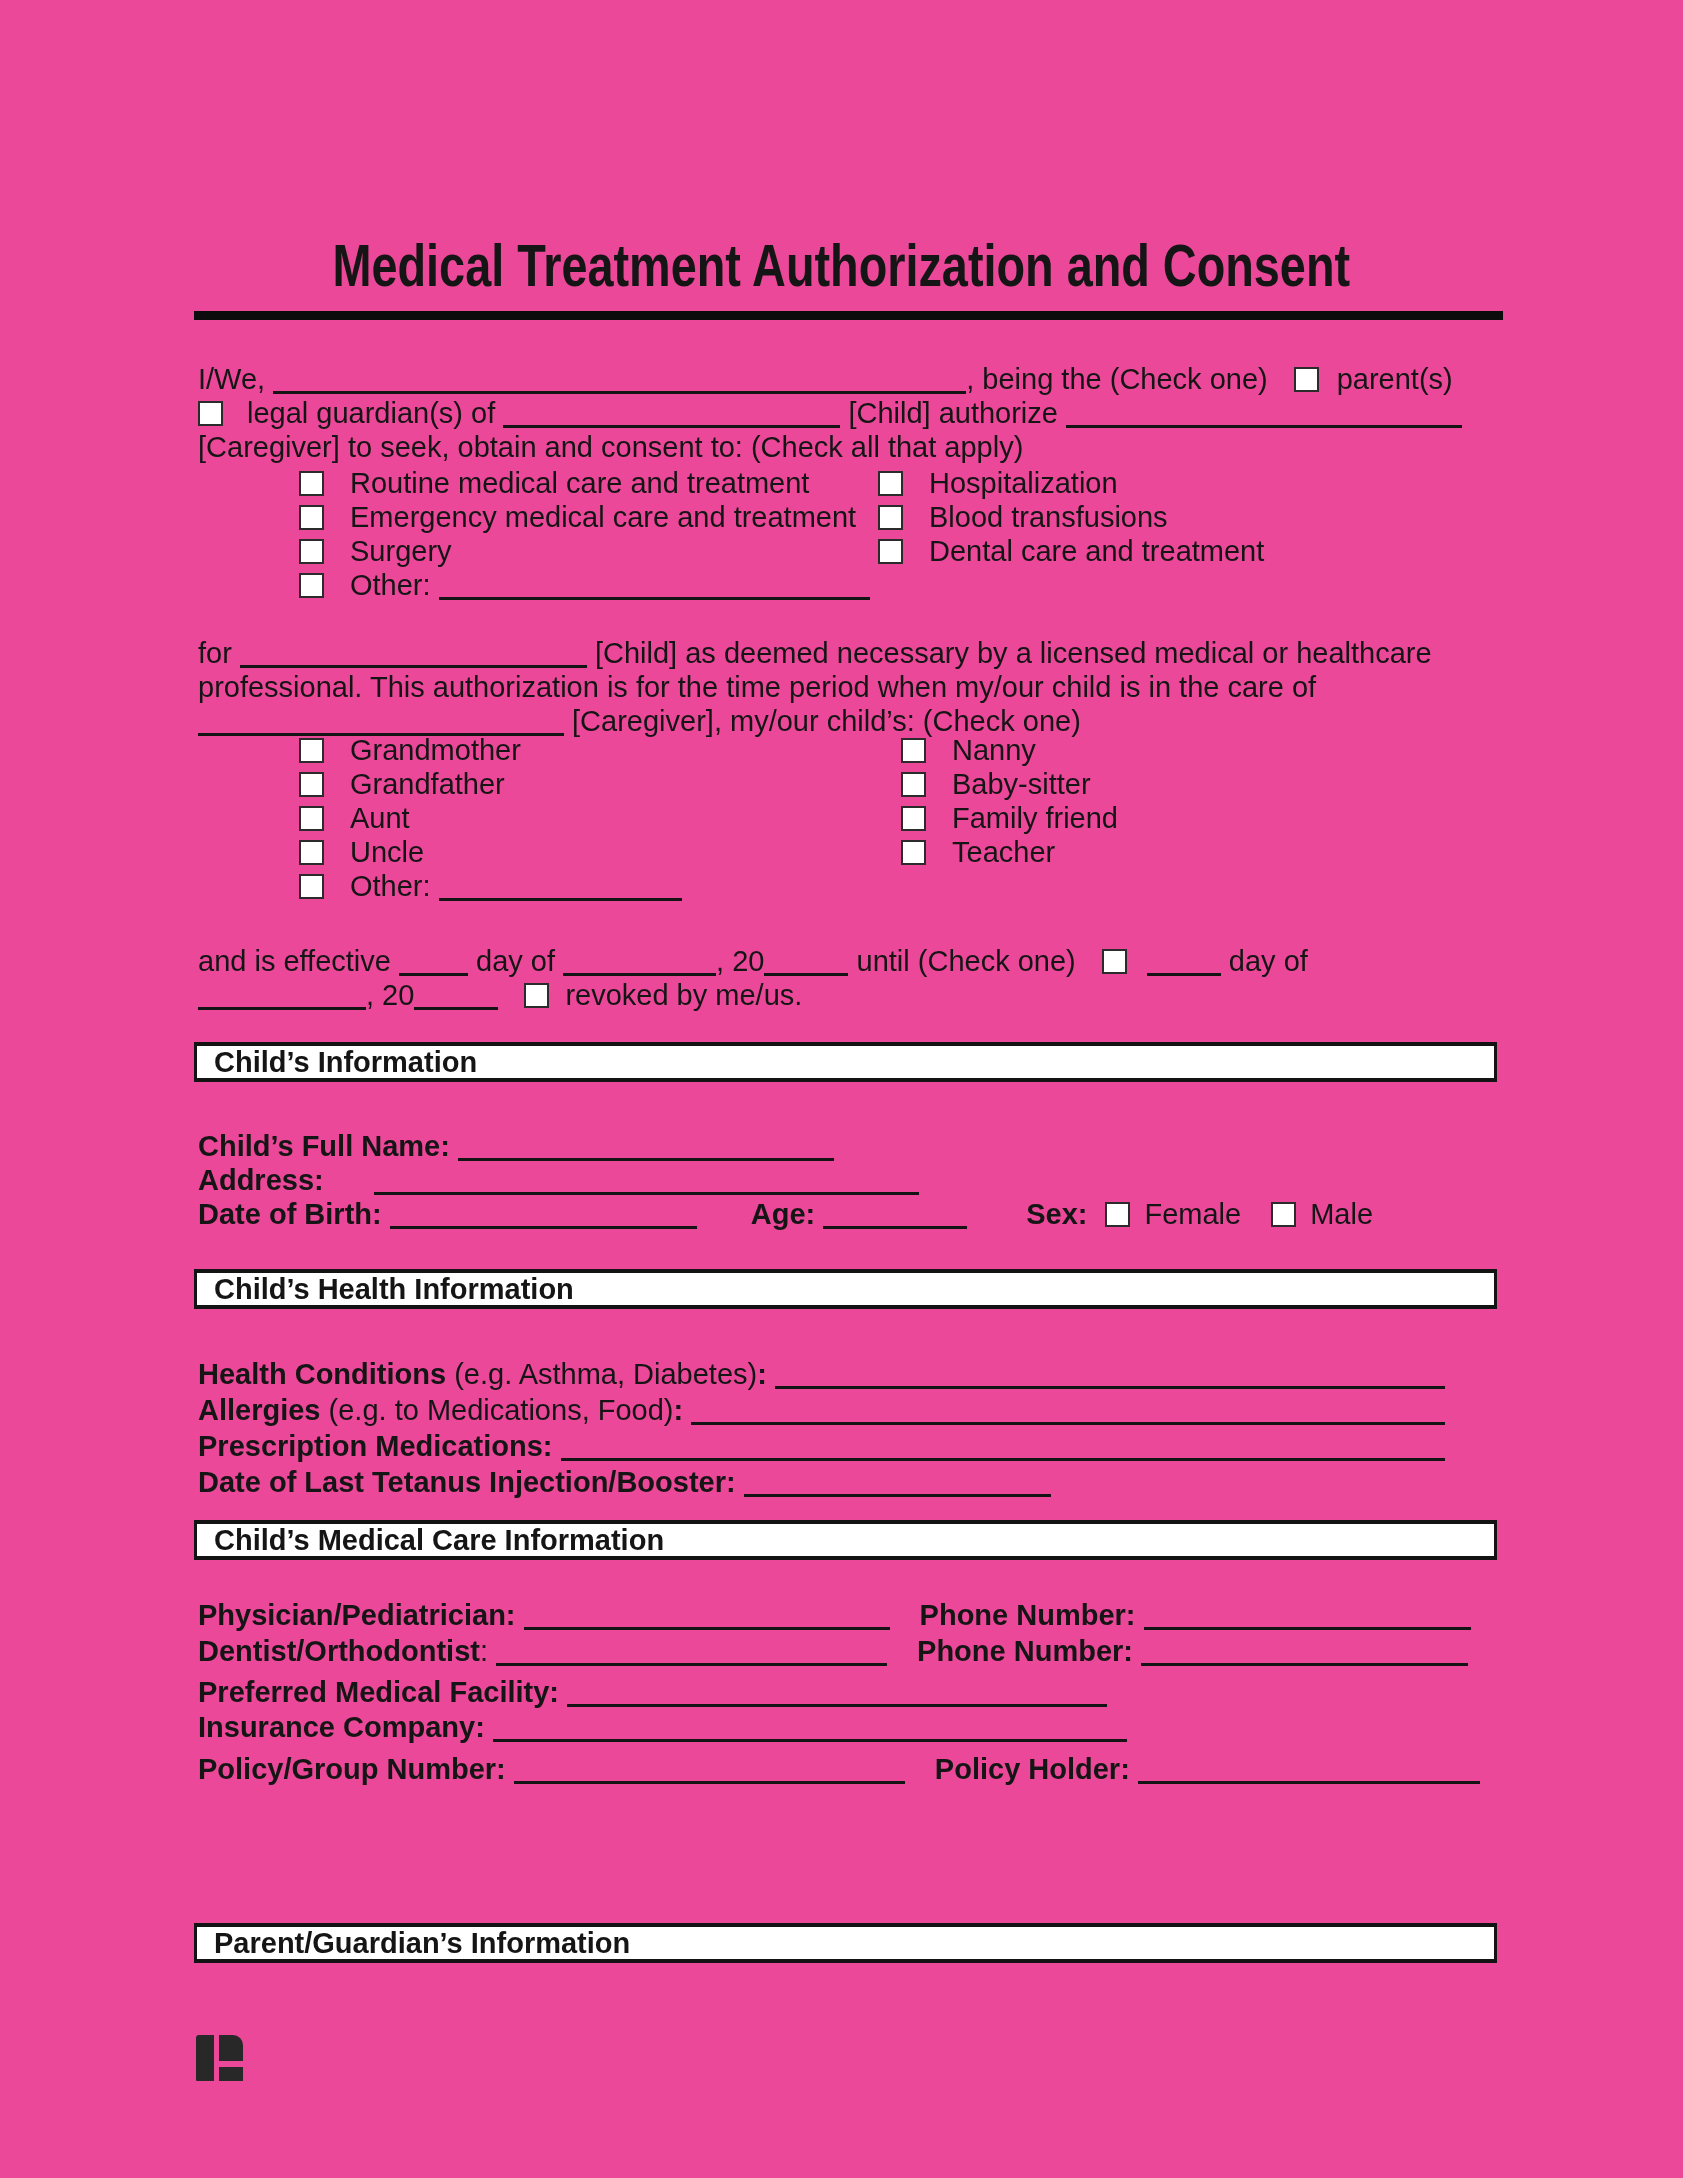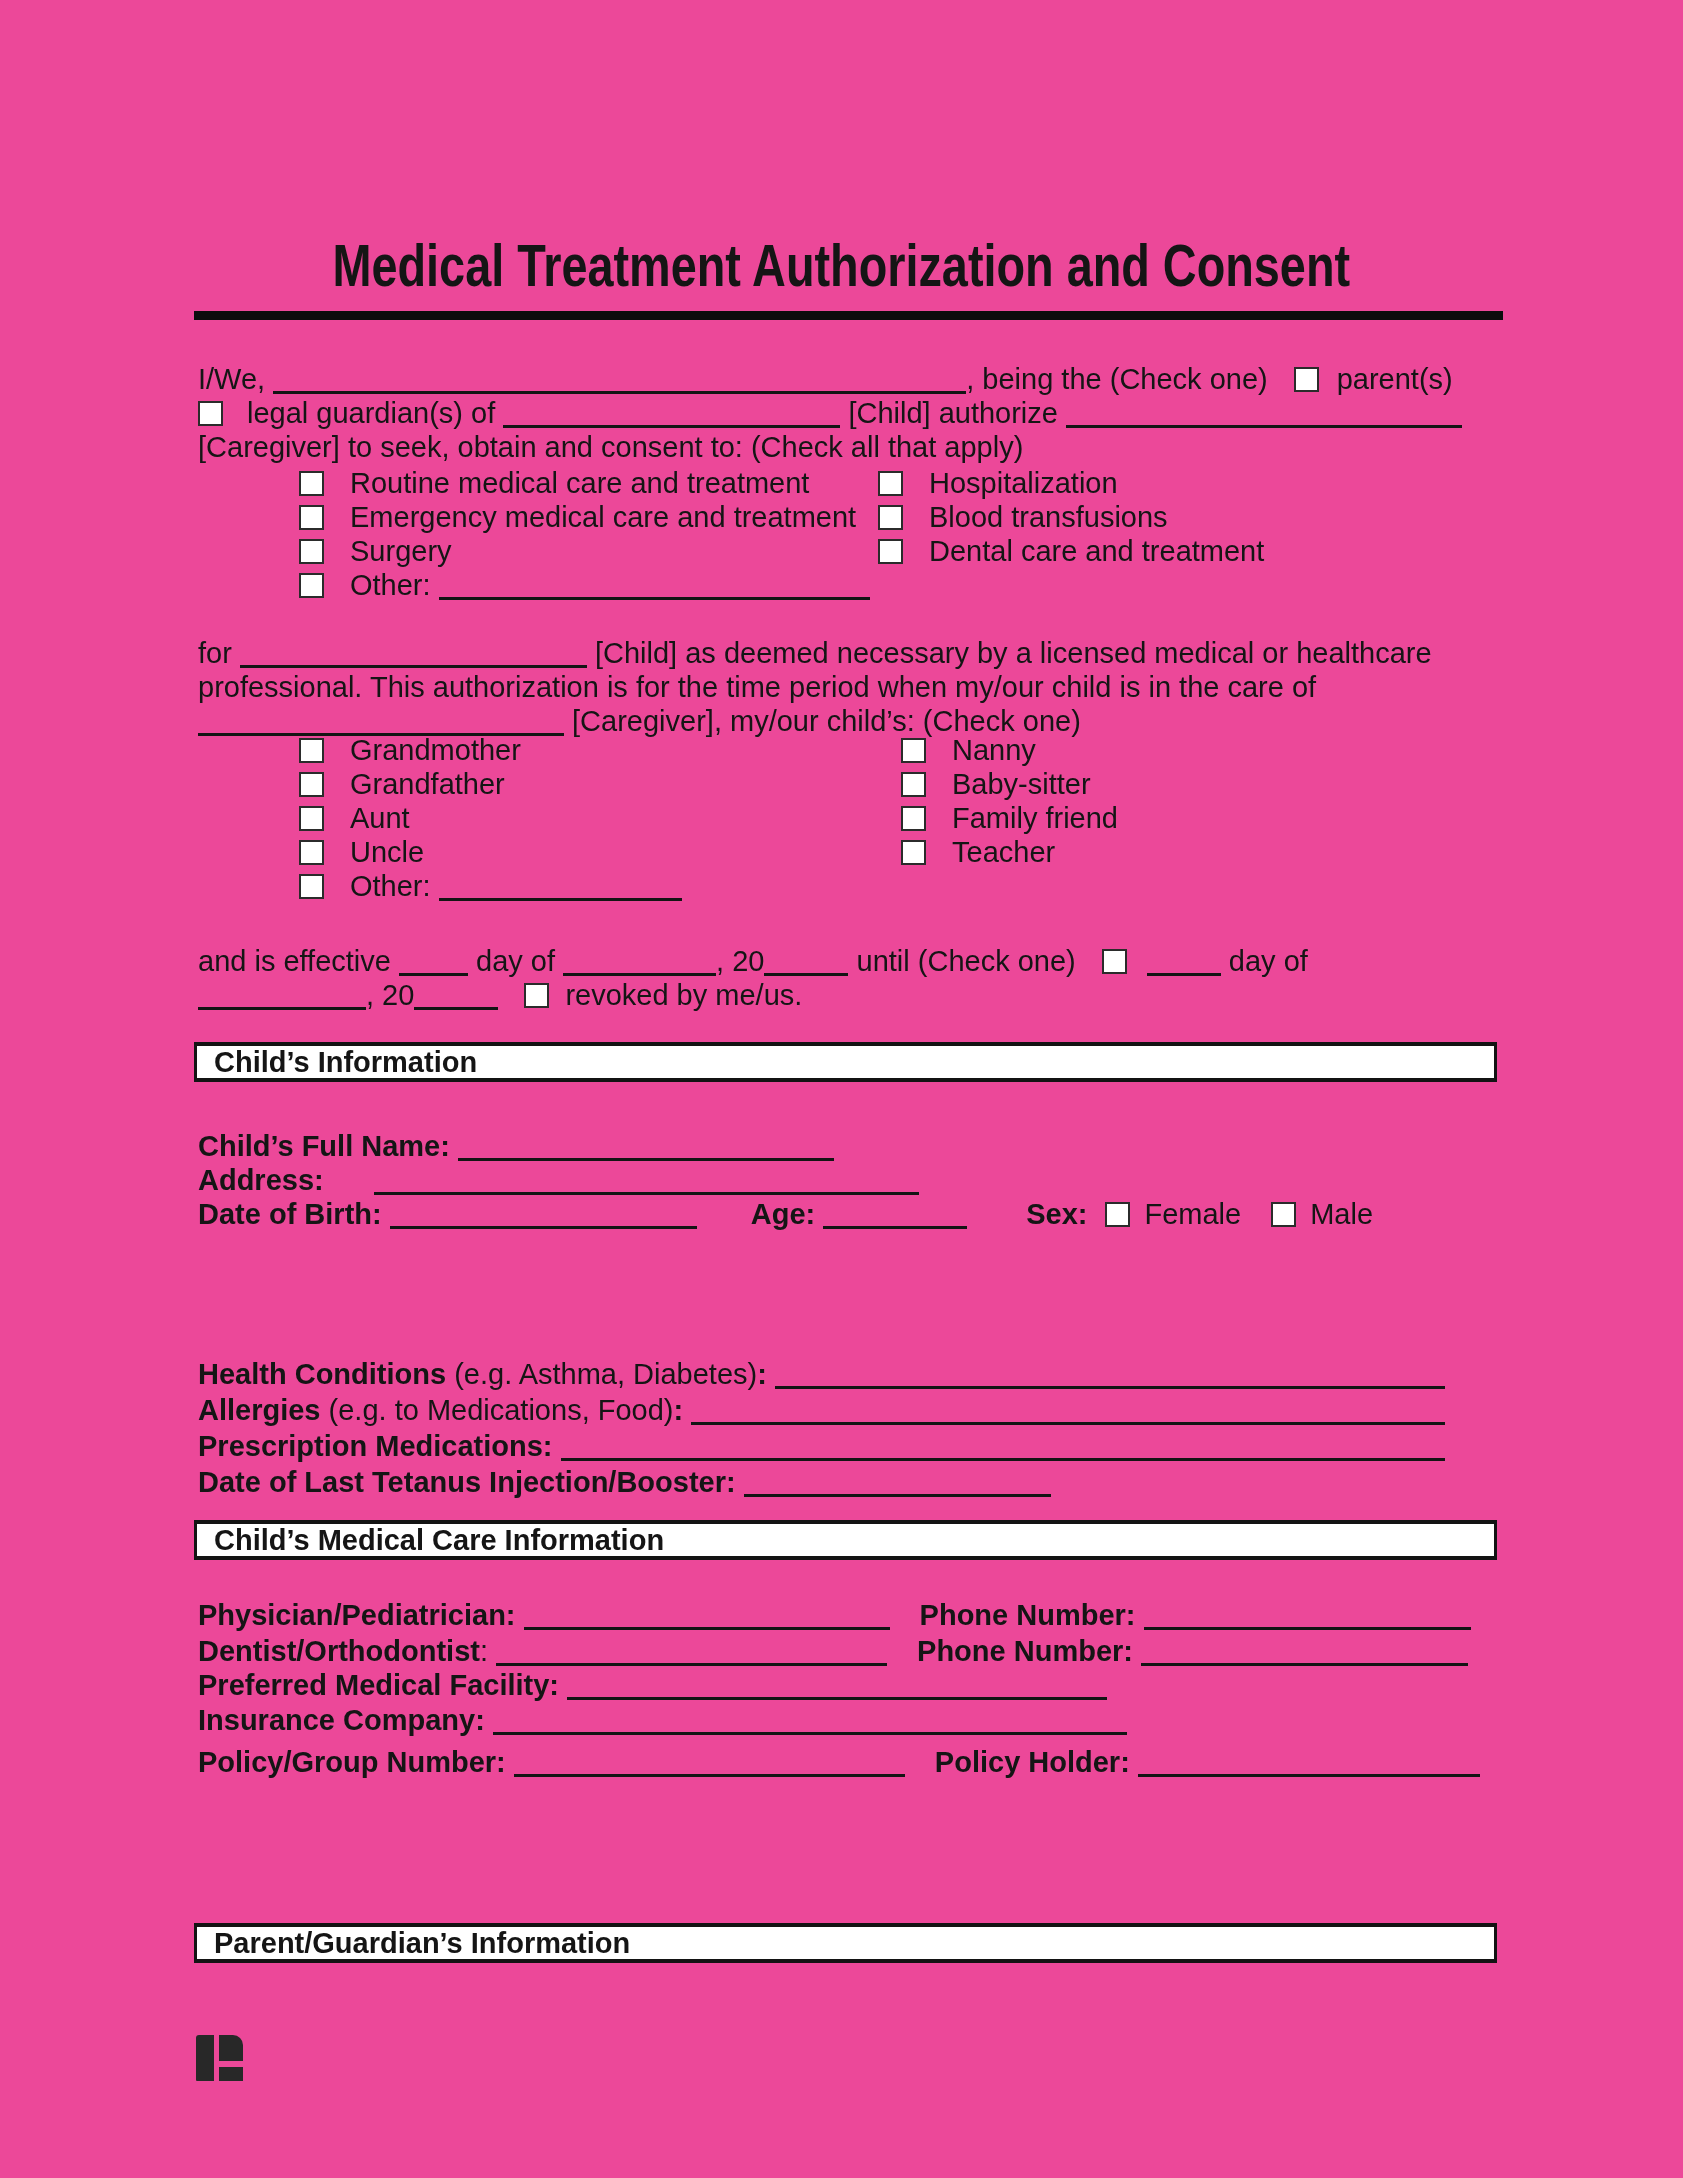--- a/index.html
+++ b/index.html
@@ -208,20 +208,23 @@
       <span class="b" style="margin-left:54px">Age: </span>
       <span class="blank" style="width:144px"></span>
       <span class="b" style="margin-left:59px">Sex:</span>
       <span class="cb" style="margin-left:18px; margin-right:14px"></span>
       <span>Female</span>
       <span class="cb" style="margin-left:30px; margin-right:14px"></span>
       <span>Male</span>
     </div>
   </div>
 
+  <div class="secbox" style="top:1269px;">
+    <span>Child’s Health Information</span>
+  </div>
   <div class="abs" style="left:198px; top:1356px; width:1247px;">
     <div class="line line36">
       <span class="b">Health Conditions</span>
       <span> (e.g. Asthma, Diabetes)</span>
       <span class="b">: </span>
       <span class="blank fill"></span>
     </div>
     <div class="line line36">
       <span class="b">Allergies</span>
       <span> (e.g. to Medications, Food)</span>
@@ -248,21 +251,21 @@
       <span class="b" style="margin-left:30px">Phone Number: </span>
       <span class="blank" style="width:327px"></span>
     </div>
     <div class="line" style="margin-top:2px">
       <span class="b">Dentist/Orthodontist</span>
       <span>: </span>
       <span class="blank" style="width:391px"></span>
       <span class="b" style="margin-left:30px">Phone Number: </span>
       <span class="blank" style="width:327px"></span>
     </div>
-    <div class="line" style="">
+    <div class="line" style="margin-top:7px">
       <span class="b">Preferred Medical Facility: </span>
       <span class="blank" style="width:540px"></span>
     </div>
     <div class="line" style="margin-top:1px">
       <span class="b">Insurance Company: </span>
       <span class="blank" style="width:634px"></span>
     </div>
     <div class="line" style="margin-top:8px">
       <span class="b">Policy/Group Number: </span>
       <span class="blank" style="width:391px"></span>

